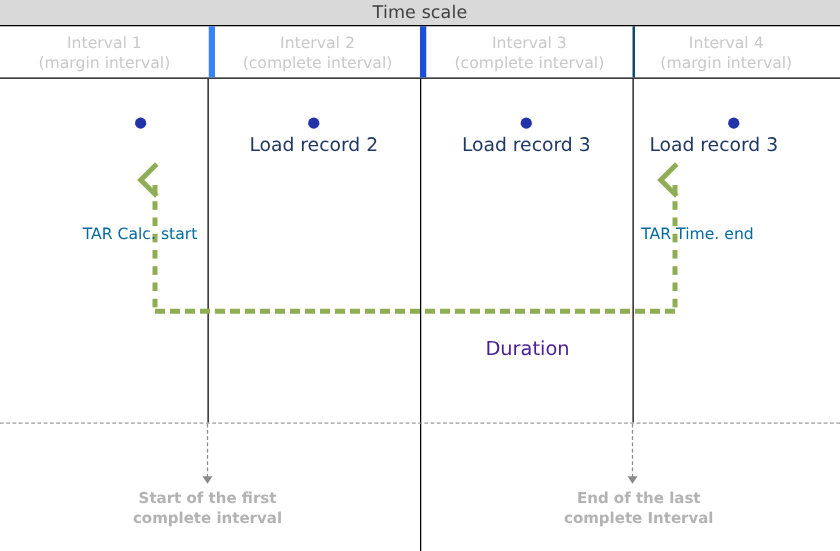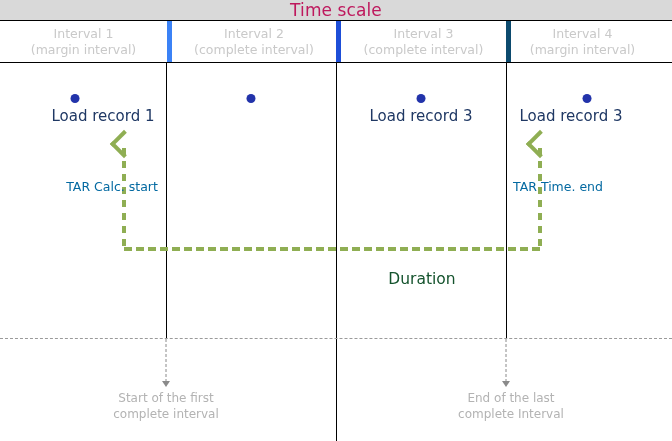--- a/index.html
+++ b/index.html
@@ -24,22 +24,22 @@
     left: 0; top: 0;
     width: 672px; height: 21px;
     background: #d9d9d9;
     border-bottom: 1px solid #000000;
     box-sizing: border-box;
     display: flex;
     align-items: center;
     justify-content: center;
   }
   .title-band .title-text {
-    font-size: 17px;
-    color: #be185d;
+    font-size: 14px;
+    color: #404040;
     letter-spacing: 0.1px;
     line-height: 1;
   }
 
   
   .header-row {
     position: absolute;
     left: 0; top: 21px;
     width: 672px; height: 42px;
     display: flex;
@@ -53,21 +53,21 @@
     justify-content: center;
     color: #c9c9c9;
     font-size: 12.5px;
     line-height: 16px;
     box-sizing: border-box;
     text-align: center;
   }
   .header-cell.c1 { width: 167px; }
   .header-cell.c2 { width: 169px; border-left: 5px solid #3b82f6; }
   .header-cell.c3 { width: 170px; border-left: 5px solid #1d4ed8; }
-  .header-cell.c4 { width: 148px; border-left: 5px solid #0c4a6e; }
+  .header-cell.c4 { width: 148px; border-left: 2px solid #0c4a6e; }
 
   
   .divider {
     position: absolute;
     width: 0;
     border-left: 1px solid #000000;
   }
   .divider.d1 { left: 166px; top: 63px; height: 275px; }   
   .divider.d2 { left: 336px; top: 63px; height: 378px; }   
   .divider.d3 { left: 506px; top: 63px; height: 275px; }   
@@ -142,21 +142,21 @@
     position: absolute;
     left: 124px; top: 247px;
     width: 416px; height: 0;
     border-top: 4px dashed #8fae53;
   }
   .duration-label {
     position: absolute;
     left: 422px; top: 272px;
     transform: translateX(-50%);
     font-size: 15.5px;
-    color: #14532d;
+    color: #4c1d95;
     white-space: nowrap;
     line-height: 1;
   }
 
   
   .gray-arrow {
     position: absolute;
     width: 0;
     border-left: 1px dashed #8a8a8a;
     transform: translateX(-50%);
@@ -176,20 +176,21 @@
   .grh-right { left: 506px; top: 381px; }
 
   .gray-note {
     position: absolute;
     transform: translateX(-50%);
     text-align: center;
     font-size: 12px;
     line-height: 16px;
     color: #b3b3b3;
     white-space: nowrap;
+    font-weight: bold;
   }
   .gn-left  { left: 166px; top: 390px; }
   .gn-right { left: 511px; top: 390px; }
 </style>
 </head>
 <body>
 
 <div id="canvas">
 
   <div class="title-band">
@@ -216,24 +217,24 @@
   </div>
 
   <div class="divider d1"></div>
   <div class="divider d2"></div>
   <div class="divider d3"></div>
 
   <div class="dotted-rule"></div>
 
   <div class="record r1">
     <div class="dot"></div>
-    <div class="rec-label">Load record 1</div>
   </div>
   <div class="record r2">
     <div class="dot"></div>
+    <div class="rec-label">Load record 2</div>
   </div>
   <div class="record r3">
     <div class="dot"></div>
     <div class="rec-label">Load record 3</div>
   </div>
   <div class="record r4">
     <div class="dot"></div>
     <div class="rec-label">Load record 3</div>
   </div>
 

